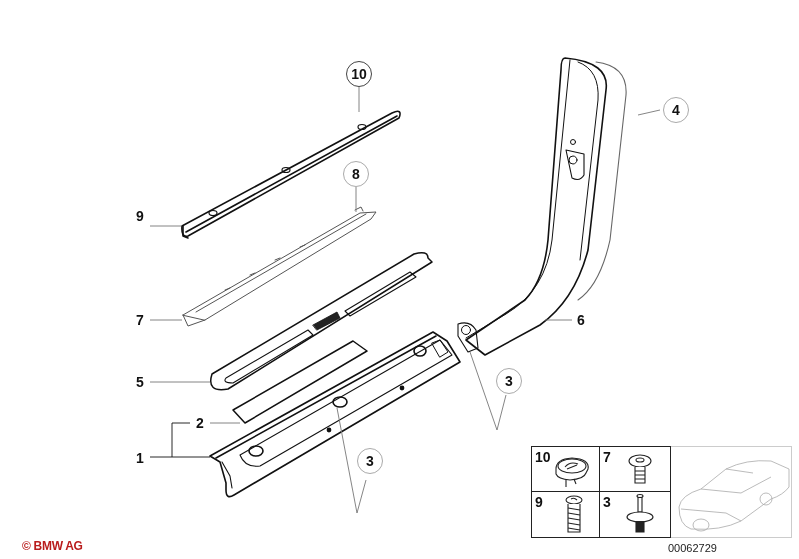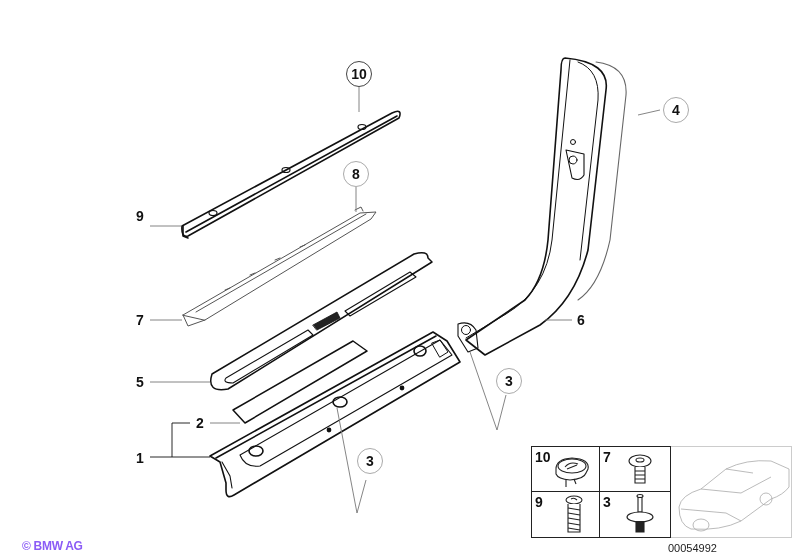--- a/index.html
+++ b/index.html
@@ -1,21 +1,21 @@
 <!DOCTYPE html>
 <html><head>
 <meta charset="utf-8">
 <style>
   html, body { margin: 0; padding: 0; background: #ffffff; }
   body { width: 799px; height: 559px; position: relative; overflow: hidden; font-family: "Liberation Sans", sans-serif; }
   #stage { position: absolute; left: 0; top: 0; width: 799px; height: 559px; }
   .label { position: absolute; font-family: "Liberation Sans", sans-serif; font-weight: bold; font-size: 14px; color: #111; line-height: 1; }
   .callout { position: absolute; width: 26px; height: 26px; border-radius: 50%; border: 1px solid #444; background: #fff; display: flex; align-items: center; justify-content: center; font-weight: bold; font-size: 14px; color: #111; box-sizing: border-box; }
   .callout.light { border-color: #aaa; }
-  .copyright { position: absolute; left: 22px; top: 539px; font-size: 12px; font-weight: bold; color: #8b5cf6; letter-spacing: -0.3px; }
+  .copyright { position: absolute; left: 22px; top: 539px; font-size: 12px; font-weight: bold; color: #b91c1c; letter-spacing: -0.3px; }
   .diagram-id { position: absolute; left: 668px; top: 542px; font-size: 11px; color: #222; }
   .legend { position: absolute; left: 531px; top: 446px; width: 261px; height: 95px; }
   .legend-grid { position: absolute; left: 0; top: 0; width: 140px; height: 92px; border: 1.5px solid #222; box-sizing: border-box; }
   .legend-cell { position: absolute; box-sizing: border-box; }
   .legend-num { position: absolute; left: 3px; top: 2px; font-weight: bold; font-size: 14px; color: #111; }
   .car-panel { position: absolute; left: 140px; top: 0; width: 121px; height: 92px; border-top: 1px solid #ccc; border-right: 1px solid #ccc; border-bottom: 1px solid #ccc; box-sizing: border-box; }
 </style>
 </head>
 <body>
 
@@ -162,15 +162,15 @@
           <path d="M8 60 Q10 48 30 42 L55 22 Q75 12 100 14 L118 22 L118 40 Q112 48 100 52 L70 74 Q50 84 20 82 Q8 78 8 60 Z"></path>
           <path d="M30 42 L70 46 L100 30 M55 22 L82 26"></path>
           <path d="M10 62 L55 66 L70 74"></path>
           <ellipse cx="30" cy="78" rx="8" ry="6"></ellipse>
           <ellipse cx="95" cy="52" rx="6" ry="6"></ellipse>
         </g>
       </svg>
     </div>
   </div>
 
-  <span class="diagram-id">00054992</span>
+  <span class="diagram-id">00062729</span>
   <span class="copyright">© BMW AG</span>
 </div>
 
 </body></html>

